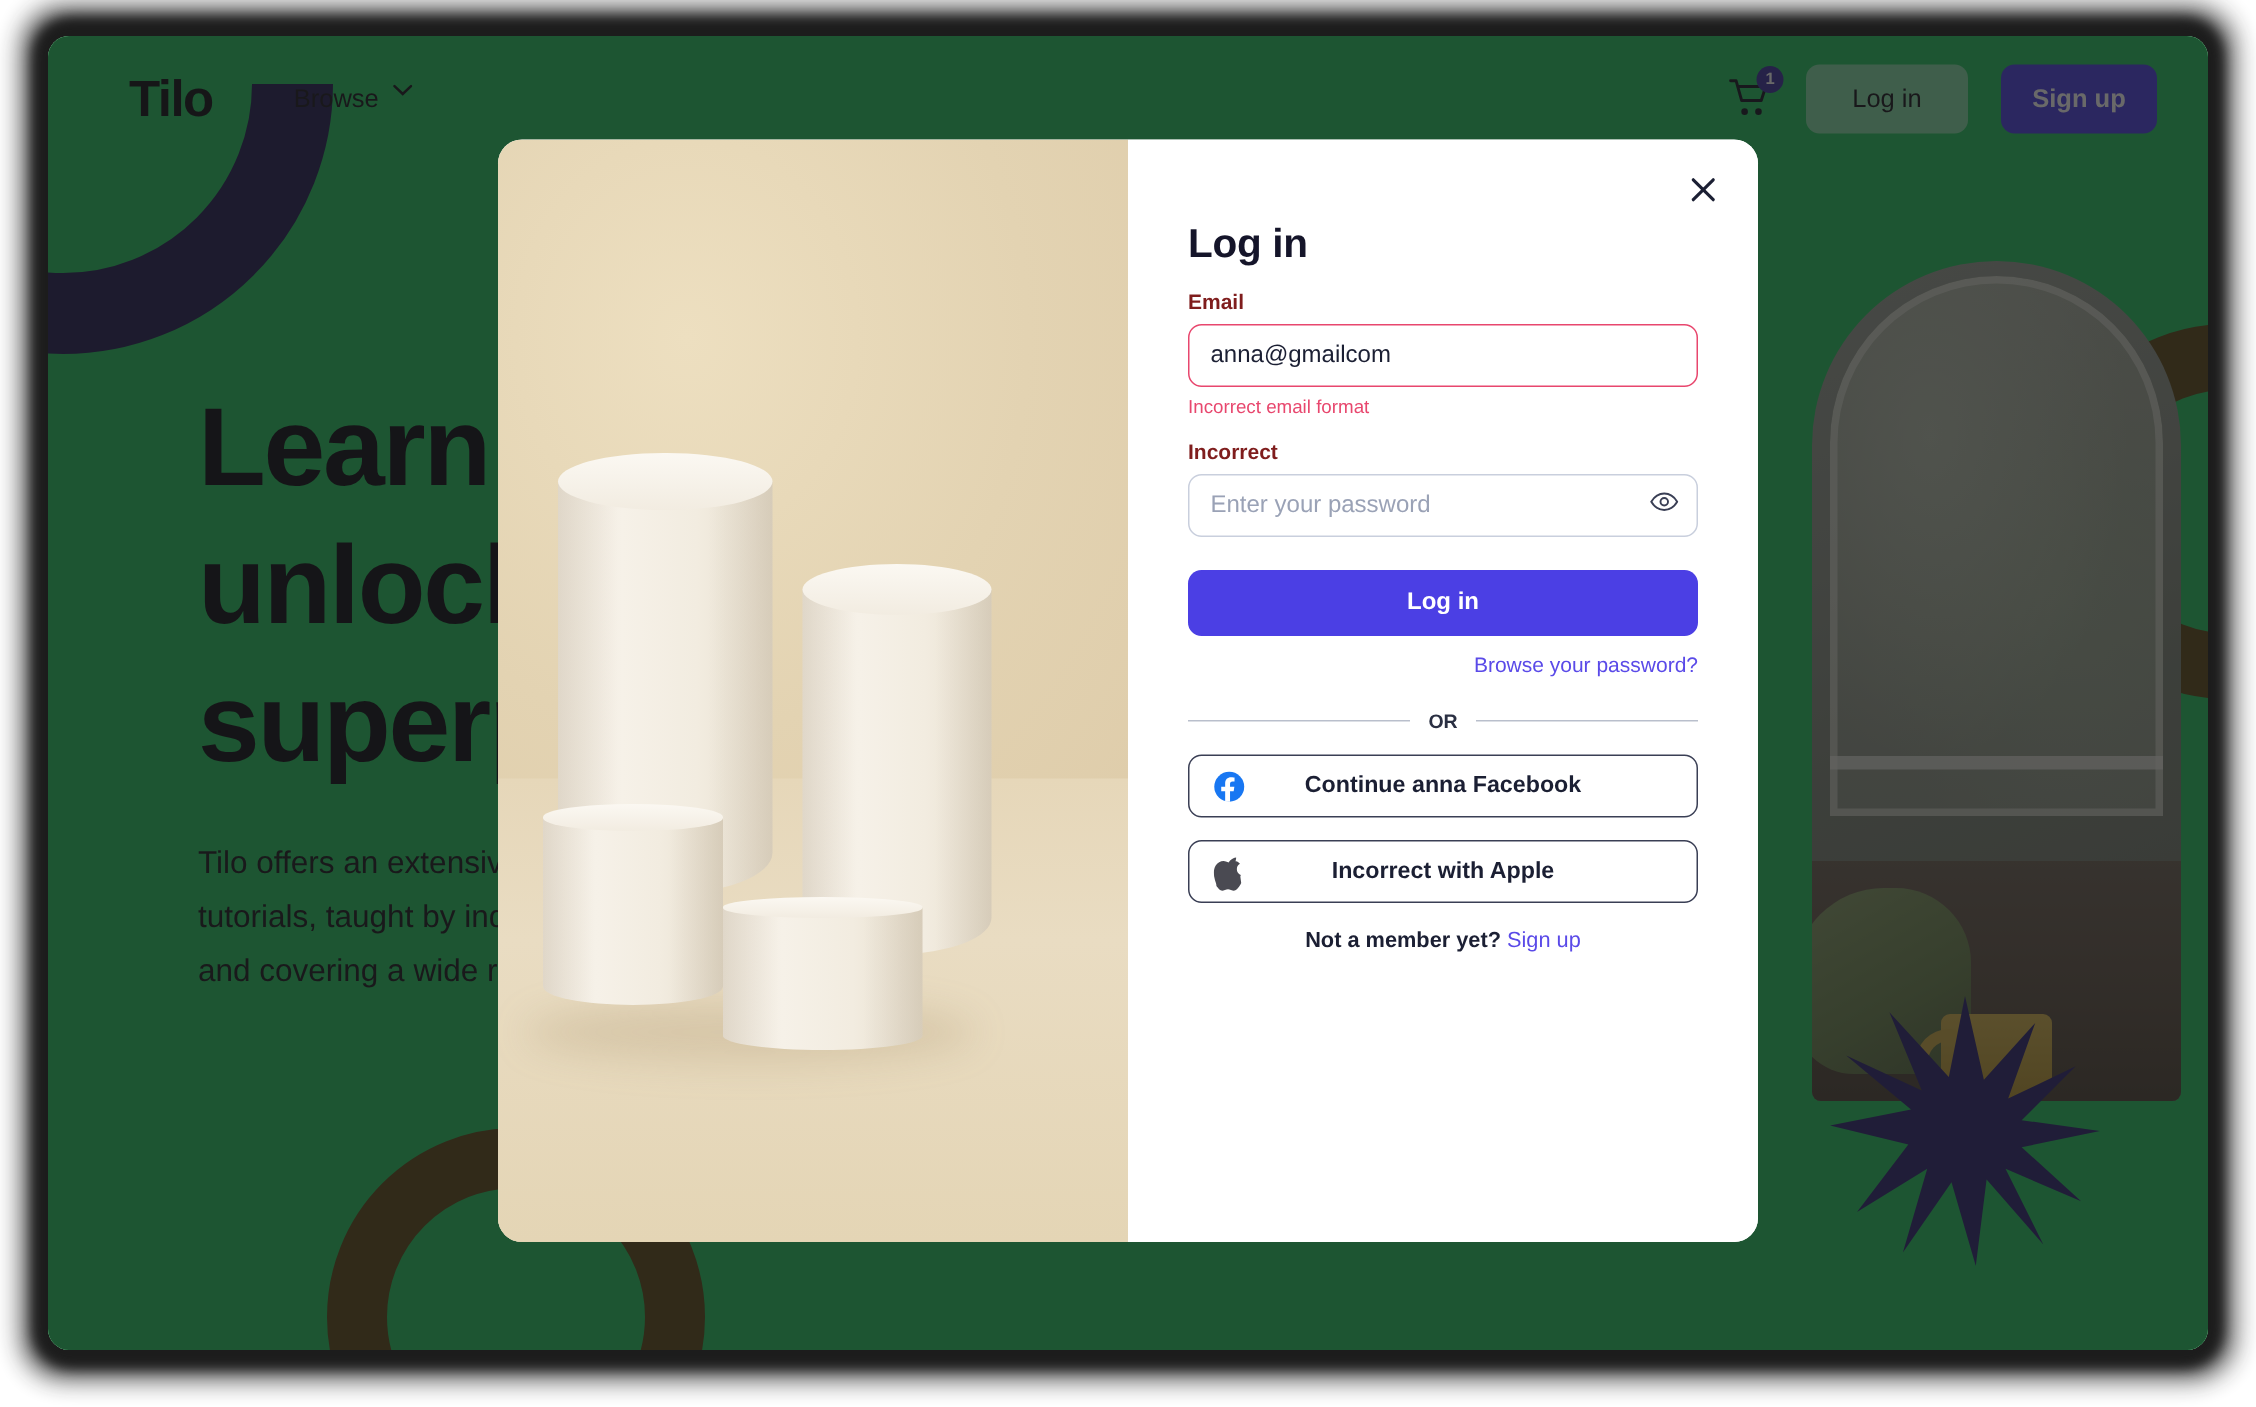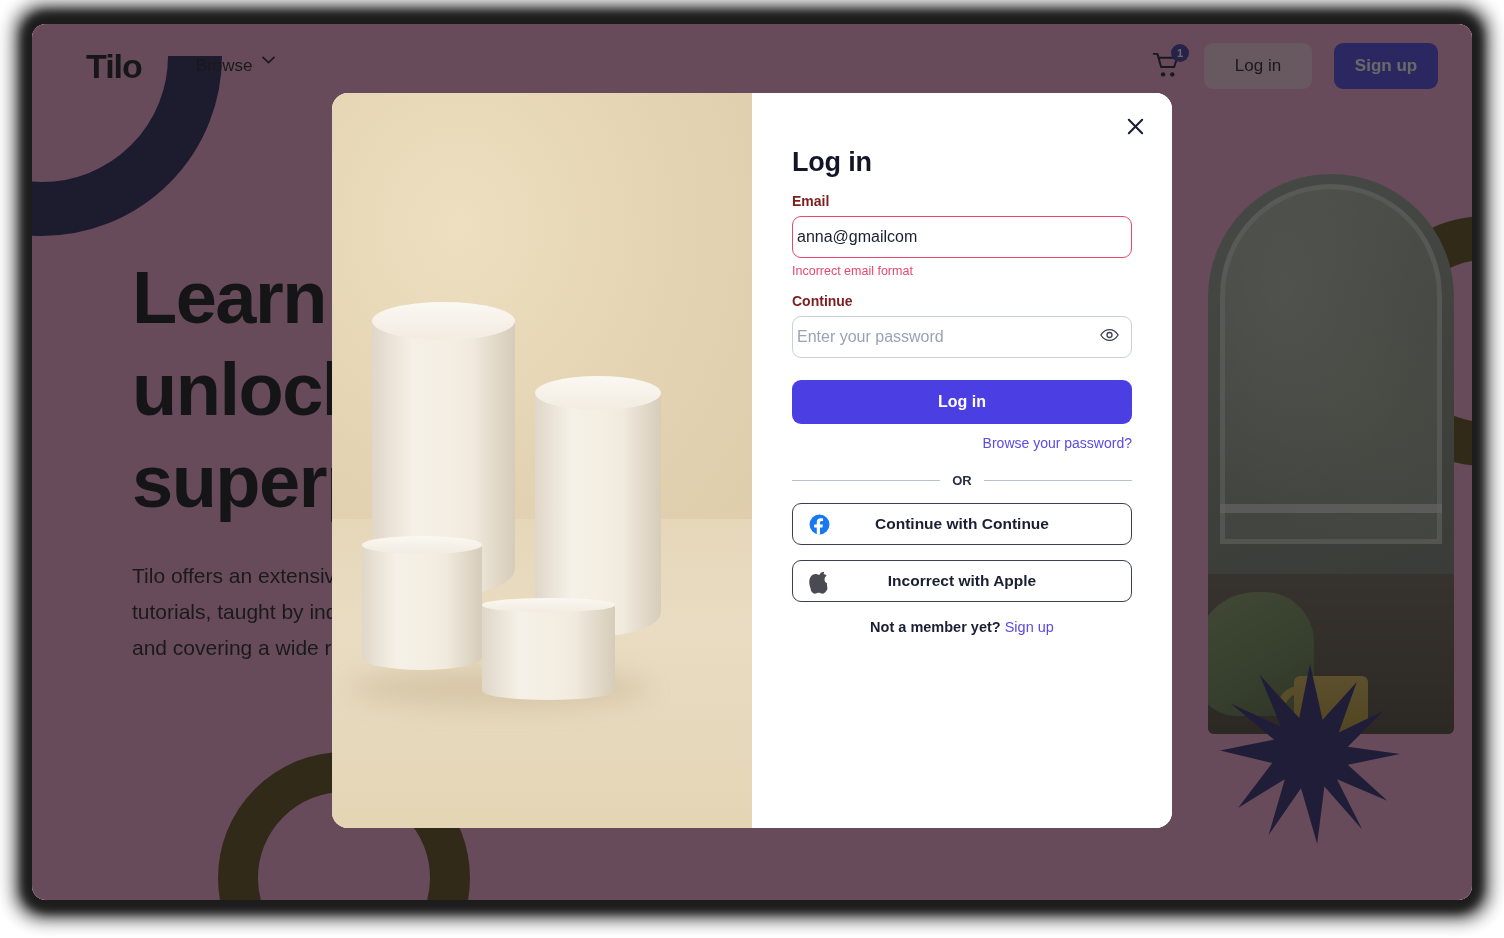--- a/index.html
+++ b/index.html
@@ -37,21 +37,21 @@
     width: 1440px; height: 876px;
     border-radius: 14px;
     overflow: hidden;
     background: #f4f2ee;
   }
 
   
   #page {
     position: absolute;
     inset: 0;
-    background: #f9a8d4;
+    background: #22c55e;
   }
 
   
   .deco { position: absolute; }
 
   .arc-navy {
     left: -170px; top: -148px;
     width: 360px; height: 360px;
     border: 54px solid #221c52;
     border-radius: 50%;
@@ -249,21 +249,21 @@
     margin-top: 16px; letter-spacing: -.2px;
   }
   .field-label {
     font-size: 14px; font-weight: 700; color: #7f1d1d;
     margin-top: 15px; margin-bottom: 7px;
   }
   .input {
     position: relative;
     height: 42px; border-radius: 9px;
     border: 1px solid #c9cfdd;
-    display: flex; align-items: center; padding: 0 4px;
+    display: flex; align-items: center; padding: 0 14px;
     font-size: 16px;
   }
   .input.error { border-color: #e8476e; }
   .input .val { color: #1b1f33; }
   .input .ph { color: #9aa2b6; }
   .err-msg { margin-top: 6px; font-size: 12.5px; color: #e8476e; }
   .eye { position: absolute; right: 12px; top: 50%; transform: translateY(-50%); }
 
   .checkrow {
     display: flex; align-items: center; gap: 11px; margin-top: 28px;
@@ -405,21 +405,21 @@
         </div>
 
         <div class="form-title">Log in</div>
 
         <div class="field-label">Email</div>
         <div class="input error">
           <span class="val">anna@gmailcom</span>
         </div>
         <div class="err-msg">Incorrect email format</div>
 
-        <div class="field-label">Continue</div>
+        <div class="field-label">Incorrect</div>
         <div class="input">
           <span class="ph">Enter your password</span>
           <span class="eye">
             <svg width="19" height="14" viewBox="0 0 22 15">
               <path d="M1 7.5C3.6 3.2 7 1.2 11 1.2s7.4 2 10 6.3c-2.6 4.3-6 6.3-10 6.3S3.6 11.8 1 7.5Z" fill="none" stroke="#3a3f55" stroke-width="1.5"></path>
               <circle cx="11" cy="7.5" r="2.9" fill="none" stroke="#3a3f55" stroke-width="1.5"></circle>
             </svg>
           </span>
         </div>
 
@@ -434,21 +434,21 @@
         </div>
 
 
         <div class="social">
           <span class="gicon">
             <svg viewBox="0 0 40 40" width="21" height="21">
               <circle cx="20" cy="20" r="19" fill="#1877F2"></circle>
               <path fill="#fff" d="M25.6 25.8l.9-5.7h-5.5v-3.7c0-1.6.8-3.1 3.2-3.1h2.5V8.4s-2.3-.4-4.4-.4c-4.5 0-7.5 2.7-7.5 7.7v4.4h-5v5.7h5V39h6.2V25.8h4.6z"></path>
             </svg>
           </span>
-          <span>Continue with Continue</span>
+          <span>Continue anna Facebook</span>
         </div>
 
         <div class="social">
           <span class="gicon">
             <svg viewBox="0 0 24 28" width="20" height="23">
               <path fill="#4a4a52" d="M19.3 20.5c-.4 1-.9 1.9-1.5 2.7-.8 1.2-1.5 2-2 2.4-.8.7-1.6 1.1-2.5 1.1-.6 0-1.4-.2-2.3-.6-.9-.4-1.7-.6-2.4-.6-.8 0-1.6.2-2.5.6-.9.4-1.6.6-2.2.6-.9 0-1.7-.4-2.6-1.2-.5-.5-1.2-1.3-2.1-2.5C-.7 21.6-1.4 20 -2 18c-.6-2-.9-4-.9-5.9 0-2.2.5-4 1.4-5.6A8.1 8.1 0 0 1 1.4 3.6 7 7 0 0 1 5 2.6c.6 0 1.5.2 2.5.6.9.4 1.5.6 1.8.6.2 0 .9-.2 2-.7 1-.4 1.9-.6 2.6-.5 1.9.1 3.4.9 4.4 2.3-1.7 1-2.6 2.5-2.5 4.4 0 1.5.5 2.7 1.6 3.7.5.5 1 .8 1.6 1.1-.1.4-.3.8-.4 1.2zM15.1.6c0 1.6-.6 3.1-1.8 4.5-1.4 1.6-3 2.6-4.9 2.4 0-.2 0-.4 0-.6 0-1.6.7-3.2 1.9-4.6.6-.7 1.4-1.3 2.3-1.7.9-.4 1.8-.7 2.6-.7 0 .2 0 .5 0 .7z" transform="translate(3 1)"></path>
             </svg>
           </span>
           <span>Incorrect with Apple</span>
         </div>

